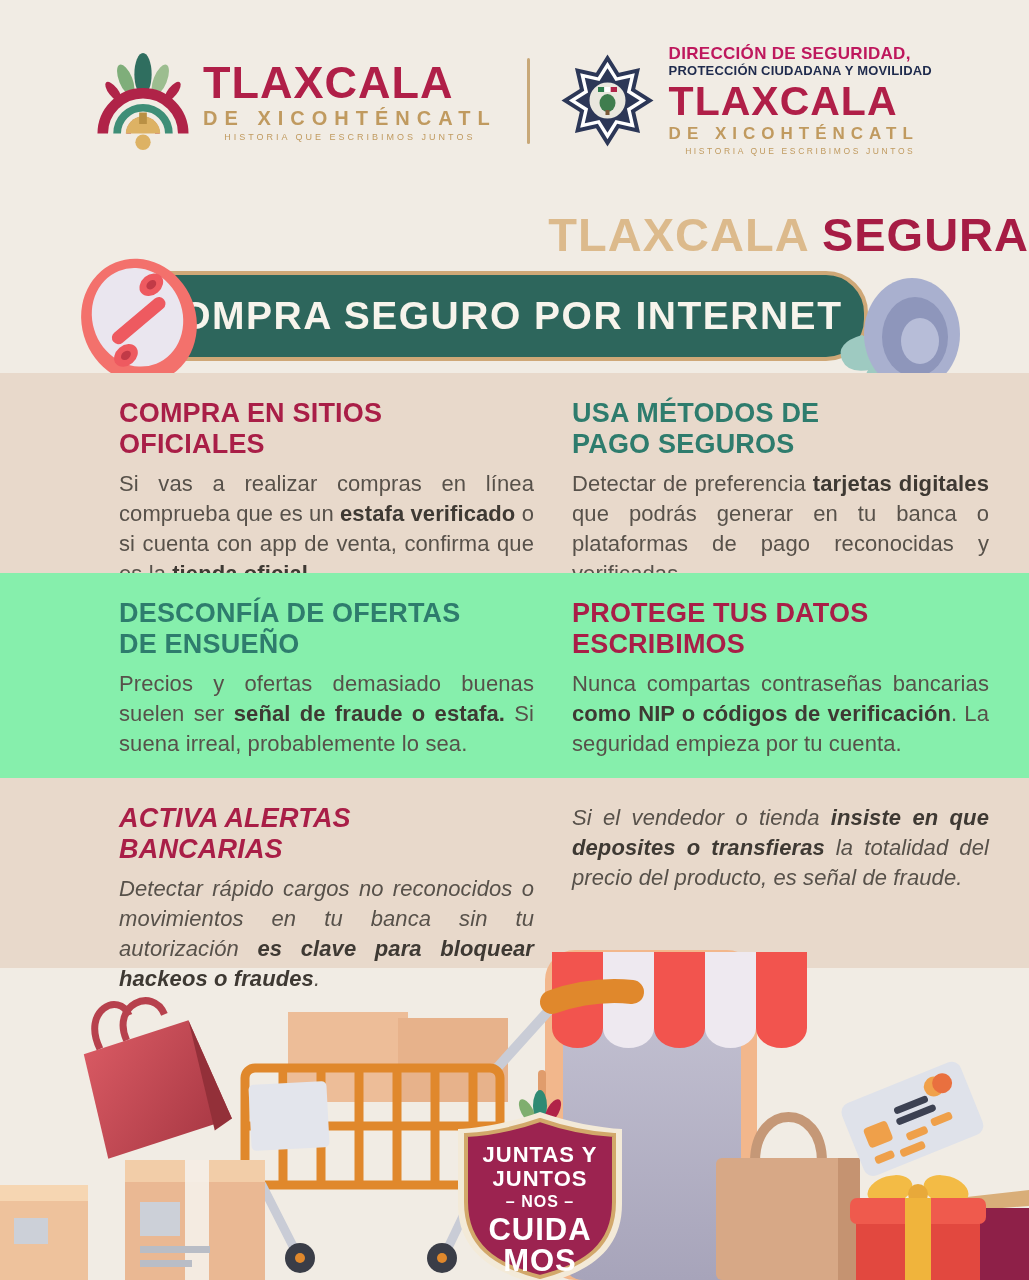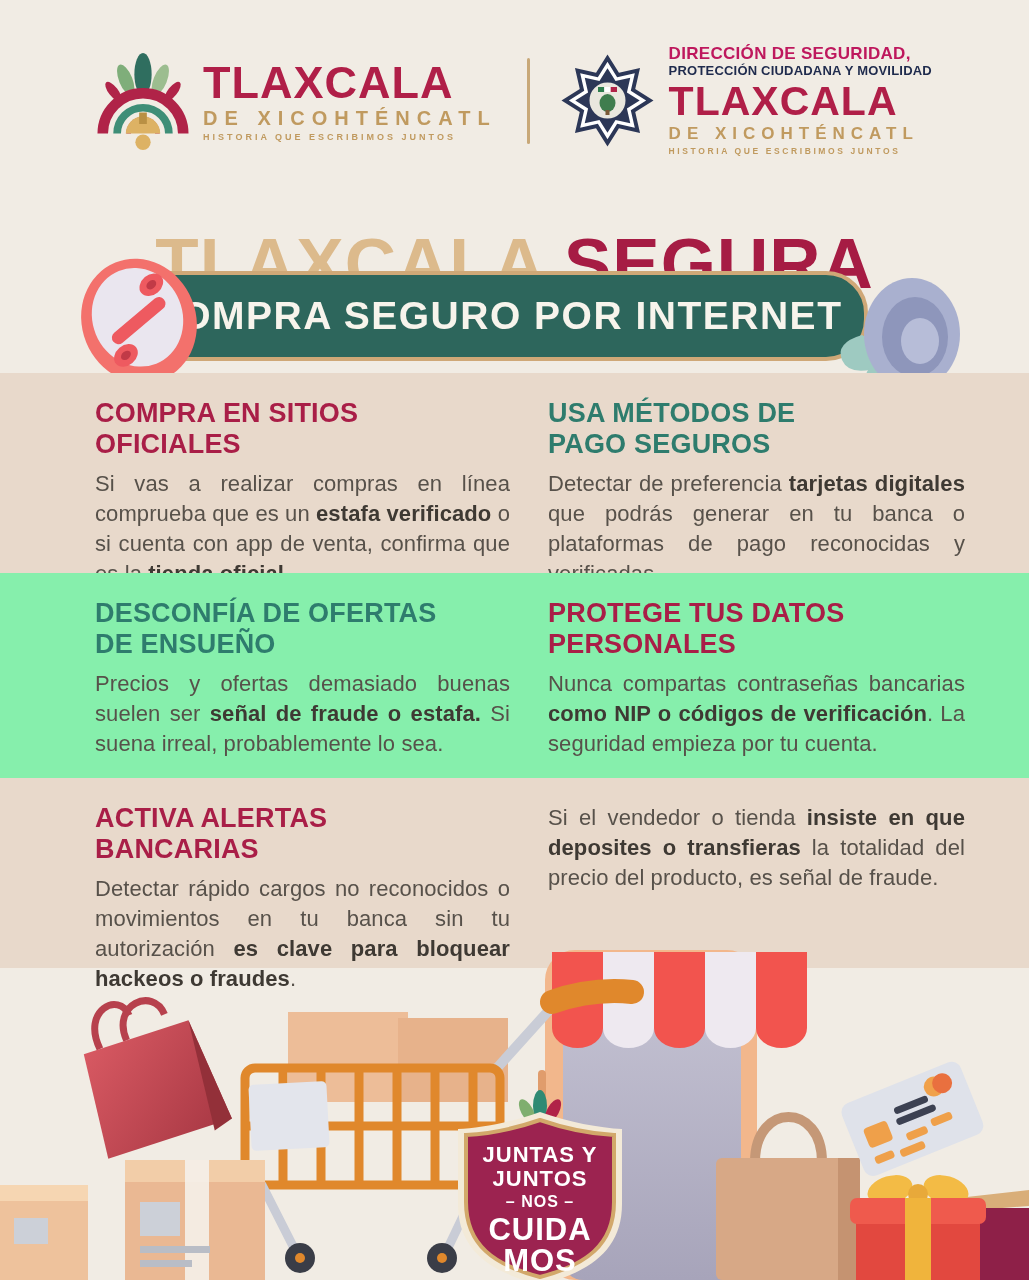--- a/index.html
+++ b/index.html
@@ -8,51 +8,51 @@
 
   
   .header{position:absolute;top:38px;left:0;width:100%;height:125px;
           display:flex;align-items:center;justify-content:center;}
   .logo{display:flex;align-items:center;}
   .emblem{width:92px;height:102px;}
   .star{width:95px;height:95px;}
   .logo-text{margin-left:14px;display:flex;flex-direction:column;}
   .logo-name{font-size:45px;font-weight:800;color:#b01f48;letter-spacing:1px;line-height:1;}
   .logo-sub{font-size:20px;font-weight:700;color:#c09a5f;letter-spacing:7px;margin-top:3px;line-height:1;}
-  .logo-tag{font-size:9px;font-weight:700;color:#c09a5f;letter-spacing:3px;margin-top:5px;line-height:1;}
+  .logo-tag{font-size:9px;font-weight:400;color:#c09a5f;letter-spacing:3px;margin-top:5px;line-height:1;text-align:center;}
   .divider{width:3px;height:86px;background:#c8a878;margin:0 30px;border-radius:2px;}
   .dept1{font-size:17px;font-weight:800;color:#be185d;letter-spacing:.3px;line-height:1.1;}
   .dept2{font-size:13px;font-weight:700;color:#1f2b4d;letter-spacing:.2px;line-height:1.15;}
   .logo-name.sm{font-size:41px;margin-top:2px;}
   .logo-sub.sm{font-size:17px;letter-spacing:6px;}
   .logo-tag.sm{font-size:8.5px;letter-spacing:2.6px;}
 
   
-  .main-title{position:absolute;top:180px;left:0;width:100%;text-align:center;
-              font-size:71px;font-weight:800;letter-spacing:1px;line-height:1;white-space:nowrap;}
+  .main-title{position:absolute;top:180px;left:0;width:100%;text-align:right;
+              font-size:47px;font-weight:800;letter-spacing:1px;line-height:1;white-space:nowrap;}
   .main-title .t1{color:#dcba8c;}
   .main-title .t2{color:#a61c44;}
 
   
   .banner{position:absolute;top:271px;left:125px;width:743px;height:90px;
           background:#2d665c;border:4px solid #cfa877;border-radius:42px;
           display:flex;align-items:center;justify-content:center;box-sizing:border-box;}
   .banner-label{color:#f7f4ec;font-size:39px;font-weight:800;letter-spacing:1.5px;white-space:nowrap;}
   .percent-wrap{position:absolute;top:252px;left:70px;width:138px;height:138px;}
   .mega-wrap{position:absolute;top:274px;left:832px;width:130px;height:152px;}
 
   
   .band{position:absolute;left:0;width:100%;}
   .band.beige{background:#e8d9cb;}
   .band.cream{background:#86efac;}
   .band1{top:373px;height:200px;}
   .band2{top:573px;height:205px;}
-  .band3{top:778px;height:190px;}
+  .band3{top:778px;height:190px;font-style:italic;}
   .cols{display:grid;grid-template-columns:415px 417px;column-gap:38px;
-        padding:25px 64px 0 95px;box-sizing:border-box;}
+        padding:25px 64px 0 119px;box-sizing:border-box;}
   .sec-title{margin:0 0 9px 0;font-size:27px;font-weight:800;line-height:1.14;
              letter-spacing:.2px;white-space:pre-line;}
   .sec-title.crimson{color:#a91e47;}
   .sec-title.teal{color:#2e7c6d;}
   .sec-body{margin:0;font-size:22px;line-height:1.37;color:#57514a;text-align:justify;
             letter-spacing:.1px;}
   .sec-body b{font-weight:700;color:#3e3933;}
 
   
   .illustration{position:absolute;top:950px;left:0;width:857px;height:330px;}
@@ -164,21 +164,21 @@
 
   <div class="band band2 cream">
     <div class="cols">
       <section>
         <h2 class="sec-title teal">DESCONFÍA DE OFERTAS
 DE ENSUEÑO</h2>
         <p class="sec-body"><span>Precios y ofertas demasiado buenas suelen ser </span><b>señal de fraude o estafa.</b><span> Si suena irreal, probablemente lo sea.</span></p>
       </section>
       <section>
         <h2 class="sec-title crimson">PROTEGE TUS DATOS
-PERSONALES</h2>
+ESCRIBIMOS</h2>
         <p class="sec-body"><span>Nunca compartas contraseñas bancarias </span><b>como NIP o códigos de verificación</b><span>. La seguridad empieza por tu cuenta.</span></p>
       </section>
     </div>
   </div>
 
   <div class="band band3 beige">
     <div class="cols">
       <section>
         <h2 class="sec-title crimson">ACTIVA ALERTAS
 BANCARIAS</h2>

